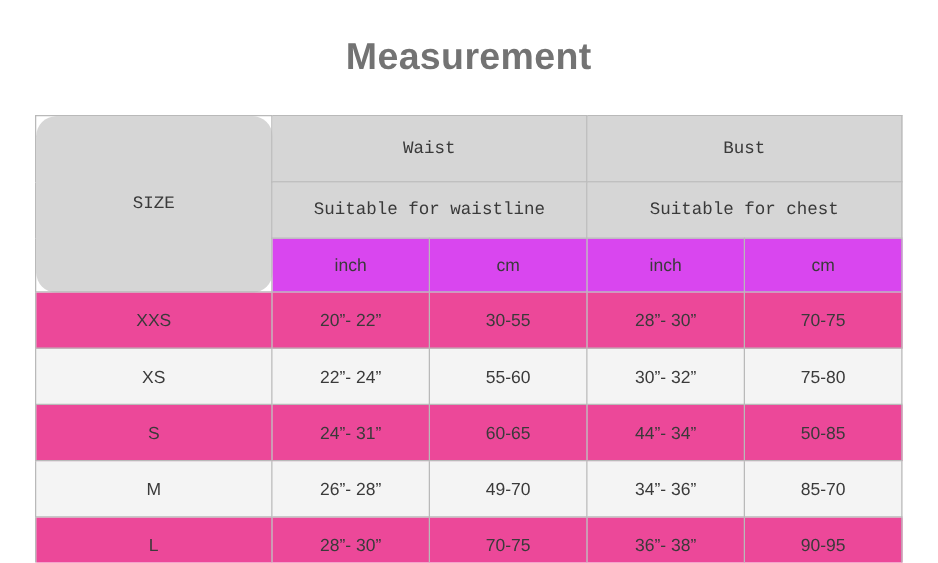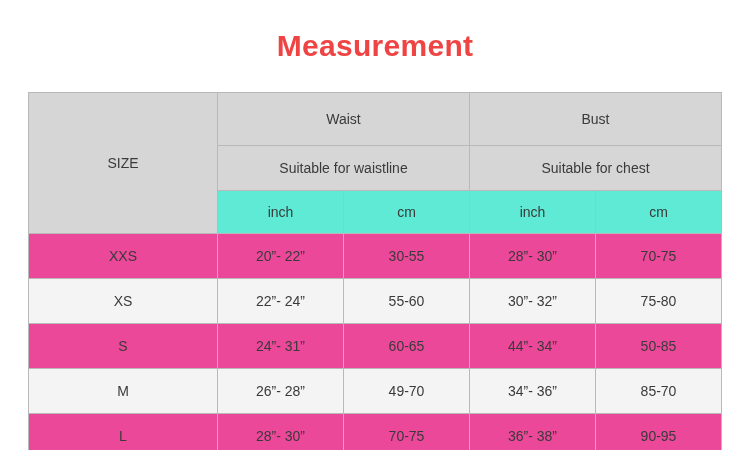--- a/index.html
+++ b/index.html
@@ -17,21 +17,21 @@
   .page {
     width: 750px;
     height: 450px;
     position: relative;
     box-sizing: border-box;
   }
   .title {
     text-align: center;
     font-size: 30px;
     font-weight: bold;
-    color: #ef4444;
+    color: #737373;
     letter-spacing: 0.3px;
     margin: 0;
     padding-top: 26px;
     padding-bottom: 0;
     line-height: 40px;
   }
   .table-wrap {
     position: absolute;
     left: 28px;
     top: 92px;
@@ -47,27 +47,29 @@
     text-align: center;
     vertical-align: middle;
     font-size: 14px;
     color: #3a3a3a;
     padding: 0;
   }
   td.head {
     background: #d6d6d6;
     color: #2b2b2b;
     font-size: 15px;
+    font-family: Liberation Mono, monospace;
   }
   td.size-head {
     background: #d6d6d6;
     font-size: 15px;
+    border-radius: 16px;
   }
   td.sub-head {
-    background: #5eead4;
+    background: #d946ef;
     font-size: 14px;
   }
   tr.row-h1 td { height: 52px; }
   tr.row-h2 td { height: 44px; }
   tr.row-h3 td { height: 42px; }
   tr.data td { height: 44px; background: #ec4899; }
   tr.data.alt td { background: #f4f4f4; }
   .col-size { width: 188px; }
   .col-inch { width: 160px; }
   .col-cm { width: 93px; }

